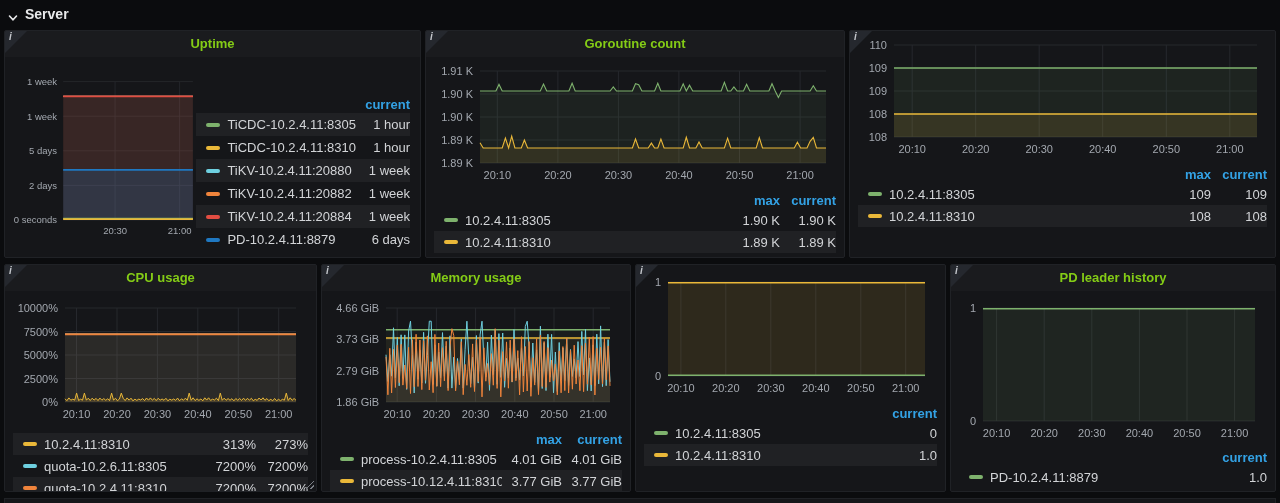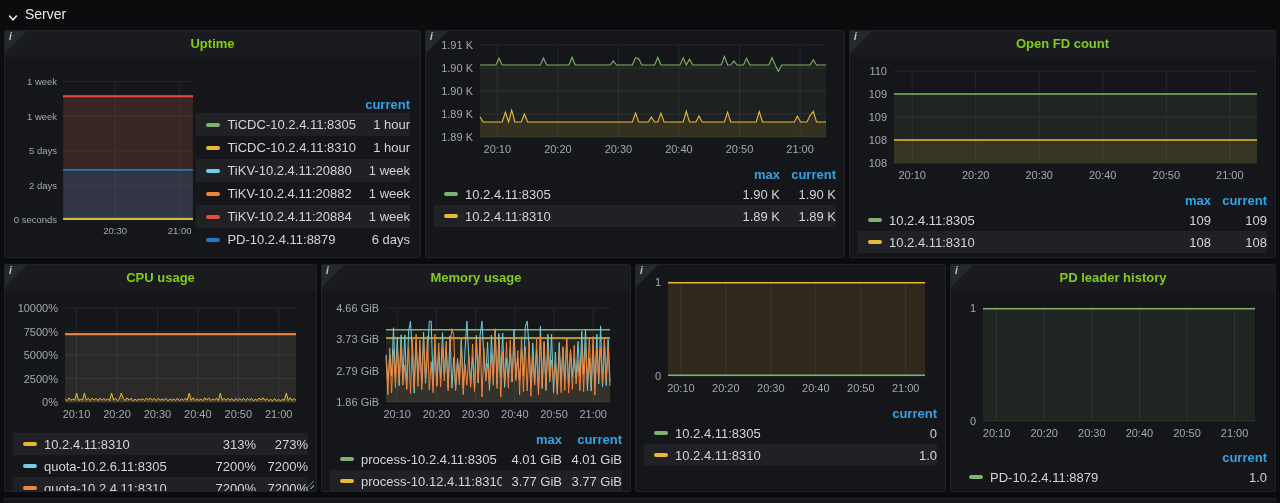--- a/index.html
+++ b/index.html
@@ -3,21 +3,21 @@
 <meta charset="utf-8">
 <style>
   html,body{margin:0;padding:0}
   body{
     width:1280px;height:503px;position:relative;overflow:hidden;
     background:#0b0c0e;color:#d8d9da;
     font-family:"Liberation Sans",sans-serif;
   }
   .row-header{position:absolute;left:8px;top:3px;height:22px;display:flex;align-items:center;gap:7px;cursor:pointer}
   .row-header .chev{width:10px;height:10px;display:inline-block}
-  .row-header .label{font-size:14px;font-weight:400;color:#e9eaeb}
+  .row-header .label{font-size:14px;font-weight:700;color:#e9eaeb}
   .panel{position:absolute;box-sizing:border-box;background:#151619;border:1px solid #202226;border-radius:2px;overflow:hidden}
   .panel-header{height:26px;line-height:26px;text-align:center;font-size:13px;font-weight:700;color:#84cc16;background:rgba(255,255,255,0.025);cursor:pointer;position:relative}
   .corner{position:absolute;top:0;left:0;width:0;height:0;border-top:22px solid #25282e;border-right:22px solid transparent;z-index:4;cursor:pointer}
   .corner span{position:absolute;top:-22px;left:4px;font-size:10px;font-weight:700;font-style:italic;color:#c3c6cb}
   svg.chart{display:block;margin:4px 0 0 8px}
   svg.chart text.tick{fill:#a3a8af;font-size:11px;font-family:"Liberation Sans",sans-serif}
   .legend{font-size:13px;color:#d2d4d7;--valw:56px}
   .legend-header-row{display:flex;align-items:center;height:17px;padding-left:10px;font-weight:700;color:#33a2e5}
   .legend-row{display:flex;align-items:center;height:22px;padding-left:10px}
   .legend .dash{width:14px;height:4px;border-radius:2px;margin-right:7px;flex:none}
@@ -119,20 +119,21 @@
           </div>
         </div>
       </div>
   </div>
 </div>
 
 <div class="panel" style="left:425px;top:30px;width:420px;height:228px">
   <div class="corner">
       <span>i</span>
     </div>
+  <div class="panel-header">Goroutine count</div>
   <svg class="chart" width="402" height="125" viewBox="0 0 402 125">
       <line x1="46" y1="10.0" x2="392" y2="10.0" stroke="#26282d" stroke-width="1"></line>
       <text x="39" y="14.0" text-anchor="end" class="tick">1.91 K</text>
       <line x1="46" y1="33.0" x2="392" y2="33.0" stroke="#26282d" stroke-width="1"></line>
       <text x="39" y="37.0" text-anchor="end" class="tick">1.90 K</text>
       <line x1="46" y1="56.0" x2="392" y2="56.0" stroke="#26282d" stroke-width="1"></line>
       <text x="39" y="60.0" text-anchor="end" class="tick">1.90 K</text>
       <line x1="46" y1="79.0" x2="392" y2="79.0" stroke="#26282d" stroke-width="1"></line>
       <text x="39" y="83.0" text-anchor="end" class="tick">1.89 K</text>
       <line x1="46" y1="102.0" x2="392" y2="102.0" stroke="#26282d" stroke-width="1"></line>
@@ -174,21 +175,20 @@
           <span class="lval">1.89 K</span>
         </div>
       </div>
     </div>
 </div>
 
 <div class="panel" style="left:849px;top:30px;width:427px;height:228px">
   <div class="corner">
       <span>i</span>
     </div>
-  <div class="panel-header">Open FD count</div>
   <svg class="chart" width="409" height="125" viewBox="0 0 409 125">
       <line x1="36" y1="10.0" x2="399" y2="10.0" stroke="#26282d" stroke-width="1"></line>
       <text x="29" y="14.0" text-anchor="end" class="tick">110</text>
       <line x1="36" y1="33.0" x2="399" y2="33.0" stroke="#26282d" stroke-width="1"></line>
       <text x="29" y="37.0" text-anchor="end" class="tick">109</text>
       <line x1="36" y1="56.0" x2="399" y2="56.0" stroke="#26282d" stroke-width="1"></line>
       <text x="29" y="60.0" text-anchor="end" class="tick">109</text>
       <line x1="36" y1="79.0" x2="399" y2="79.0" stroke="#26282d" stroke-width="1"></line>
       <text x="29" y="83.0" text-anchor="end" class="tick">108</text>
       <line x1="36" y1="102.0" x2="399" y2="102.0" stroke="#26282d" stroke-width="1"></line>

